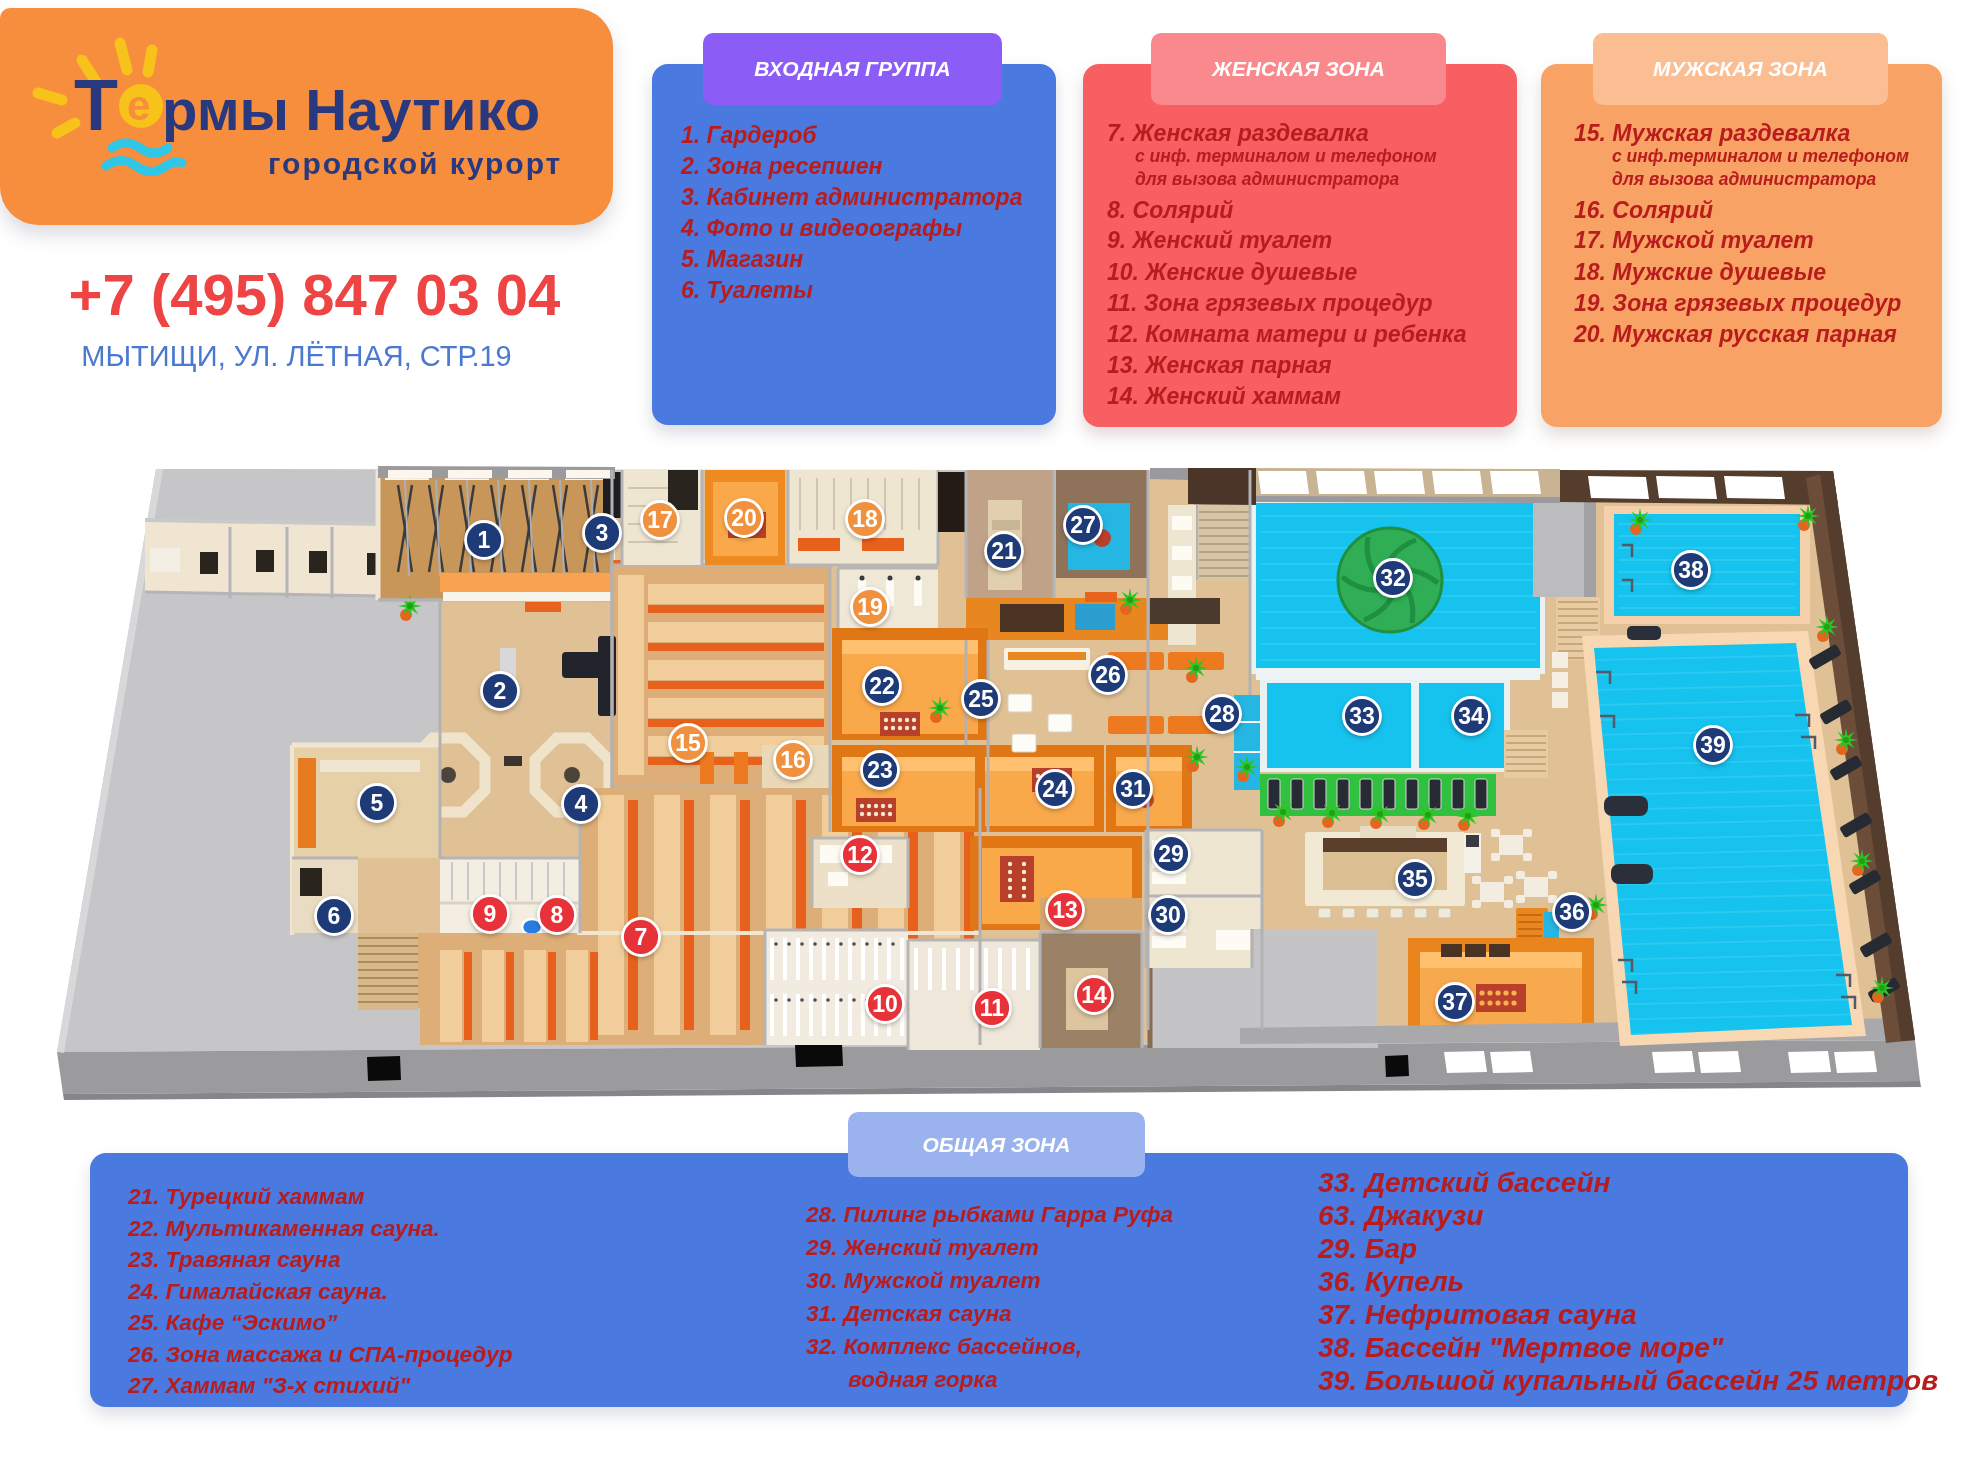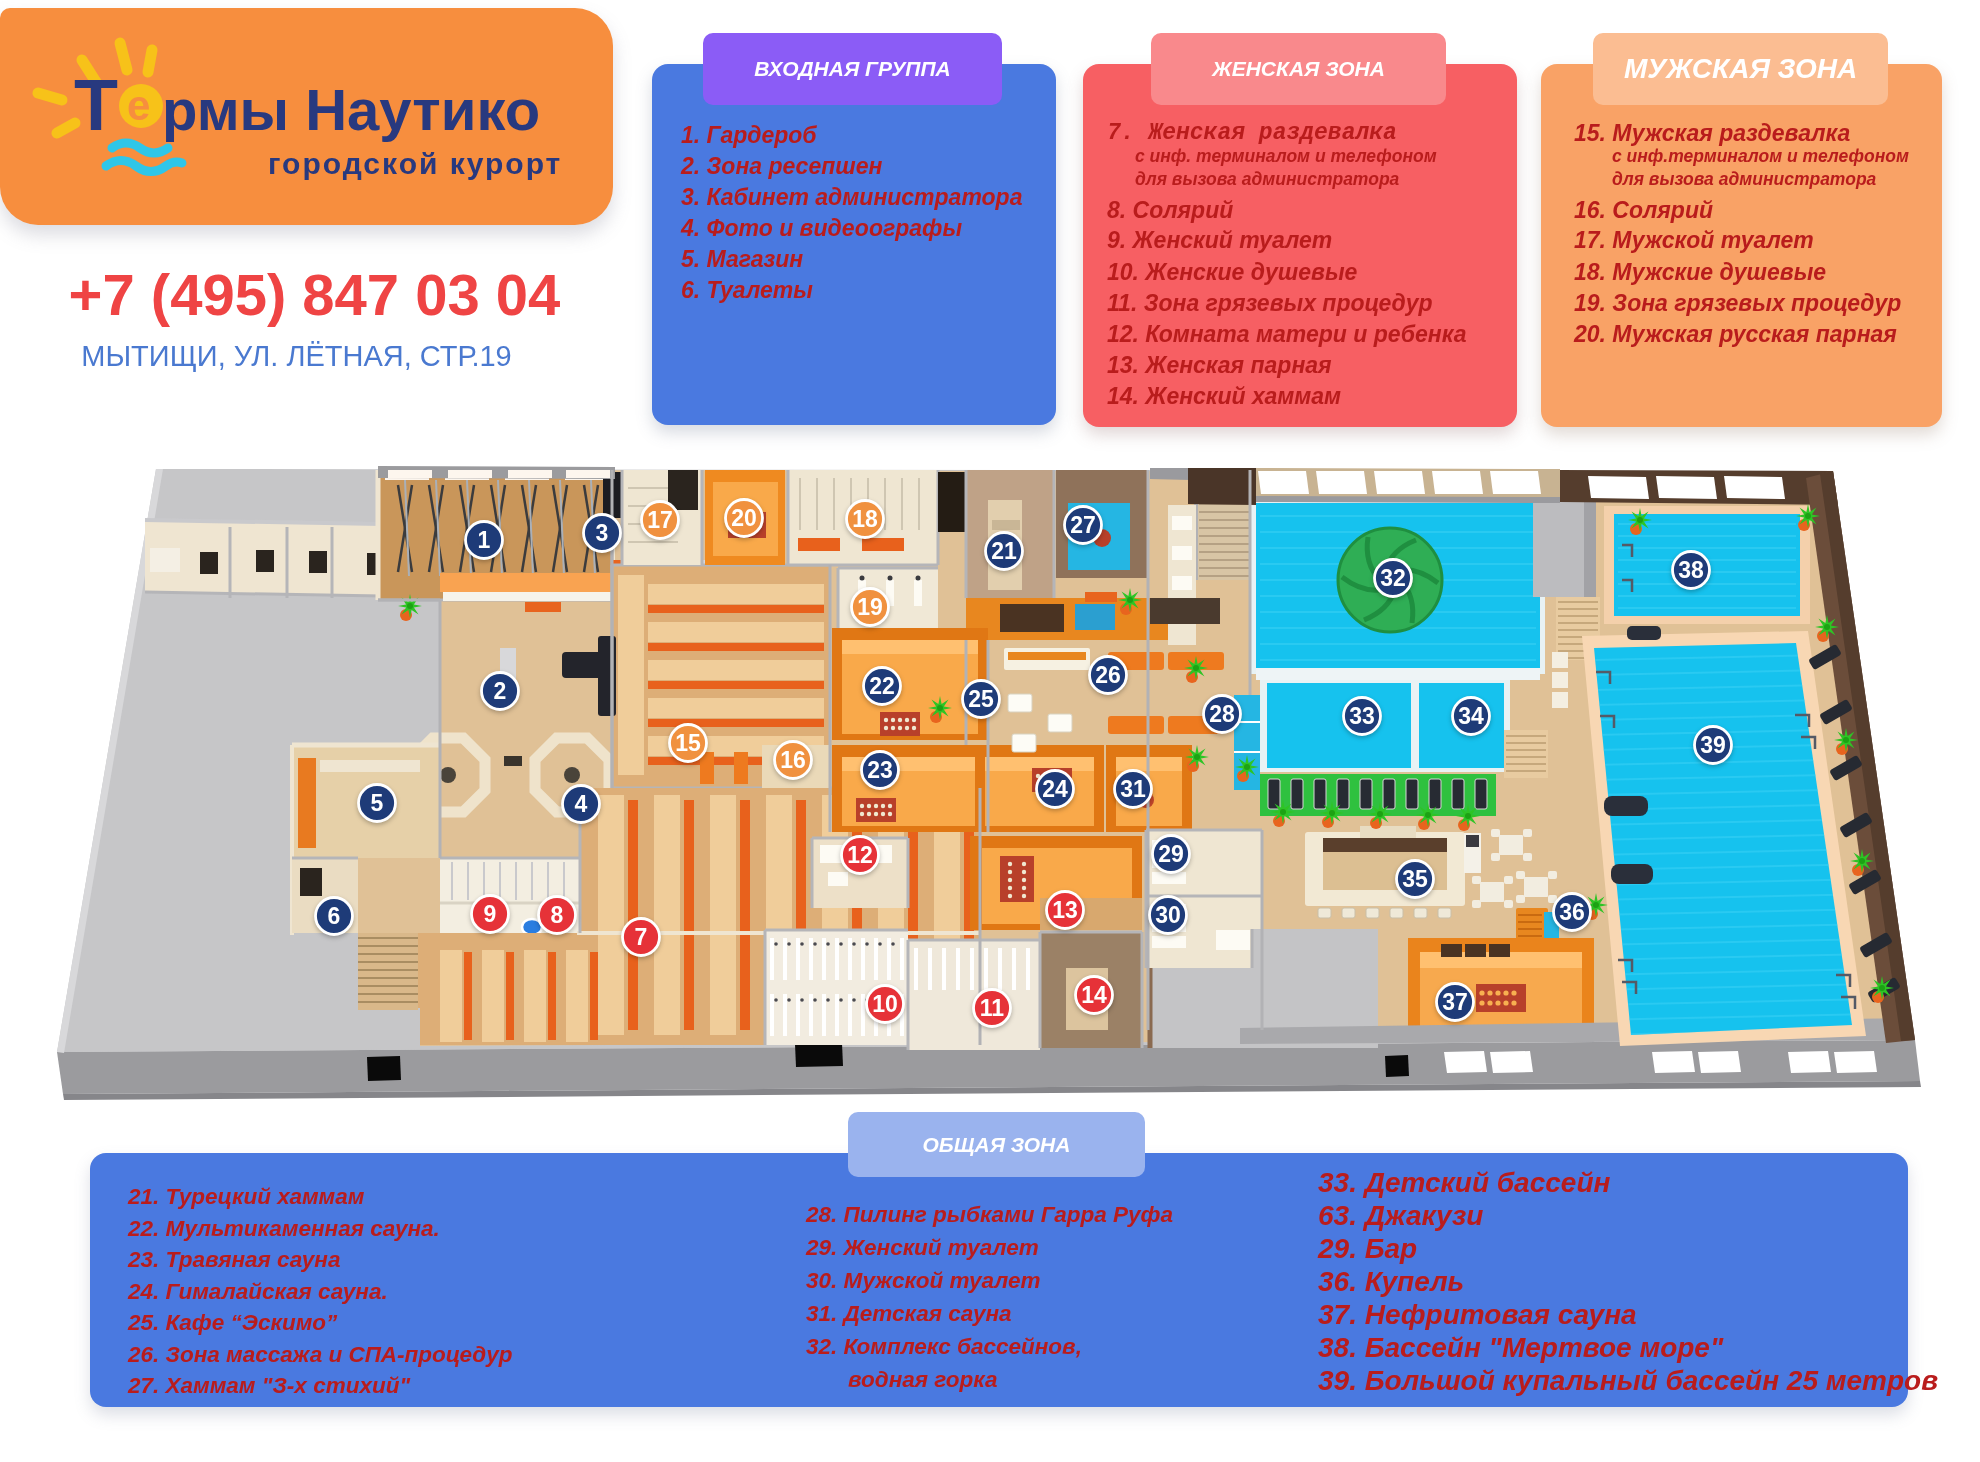--- a/index.html
+++ b/index.html
@@ -41,34 +41,34 @@
   <div class="it">2. Зона ресепшен</div>
   <div class="it">3. Кабинет администратора</div>
   <div class="it">4. Фото и видеоографы</div>
   <div class="it">5. Магазин</div>
   <div class="it">6. Туалеты</div>
 </div>
 
 <div class="legend" style="left:1083px;top:64px;width:434px;height:363px;background:#f75f63;box-shadow:0 8px 16px rgba(140,100,100,.25);"></div>
 <div class="tab" style="left:1151px;top:33px;width:295px;height:72px;background:#f9898c;font-size:21px;line-height:72px;">ЖЕНСКАЯ ЗОНА</div>
 <div class="legend" style="left:1107px;top:120px;font-size:23px;background:none;">
-  <div class="it" style="height:26px;font-family:Liberation Mono, monospace;">7. Женская раздевалка</div>
+  <div class="it" style="height:26px;">7. Женская раздевалка</div>
   <div class="it" style="height:23px;font-size:17.5px;padding-left:28px;">с инф. терминалом и телефоном</div>
   <div class="it" style="height:28px;font-size:17.5px;padding-left:28px;">для вызова администратора</div>
   <div class="it" style="height:30px;">8. Солярий</div>
   <div class="it" style="height:32px;">9. Женский туалет</div>
   <div class="it" style="height:31px;">10. Женские душевые</div>
   <div class="it" style="height:31px;">11. Зона грязевых процедур</div>
   <div class="it" style="height:31px;">12. Комната матери и ребенка</div>
   <div class="it" style="height:31px;">13. Женская парная</div>
   <div class="it" style="height:31px;">14. Женский хаммам</div>
 </div>
 
 <div class="legend" style="left:1541px;top:64px;width:401px;height:363px;background:#f9a266;box-shadow:0 8px 16px rgba(140,110,90,.25);"></div>
-<div class="tab" style="left:1593px;top:33px;width:295px;height:72px;background:#fbbd92;font-size:28px;line-height:72px;">МУЖСКАЯ ЗОНА</div>
+<div class="tab" style="left:1593px;top:33px;width:295px;height:72px;background:#fbbd92;font-size:21px;line-height:72px;">МУЖСКАЯ ЗОНА</div>
 <div class="legend" style="left:1574px;top:120px;font-size:23px;background:none;">
   <div class="it" style="height:26px;">15. Мужская раздевалка</div>
   <div class="it" style="height:23px;font-size:17.5px;padding-left:38px;">с инф.терминалом и телефоном</div>
   <div class="it" style="height:28px;font-size:17.5px;padding-left:38px;">для вызова администратора</div>
   <div class="it" style="height:30px;">16. Солярий</div>
   <div class="it" style="height:32px;">17. Мужской туалет</div>
   <div class="it" style="height:31px;">18. Мужские душевые</div>
   <div class="it" style="height:31px;">19. Зона грязевых процедур</div>
   <div class="it" style="height:31px;">20. Мужская русская парная</div>
 </div>

